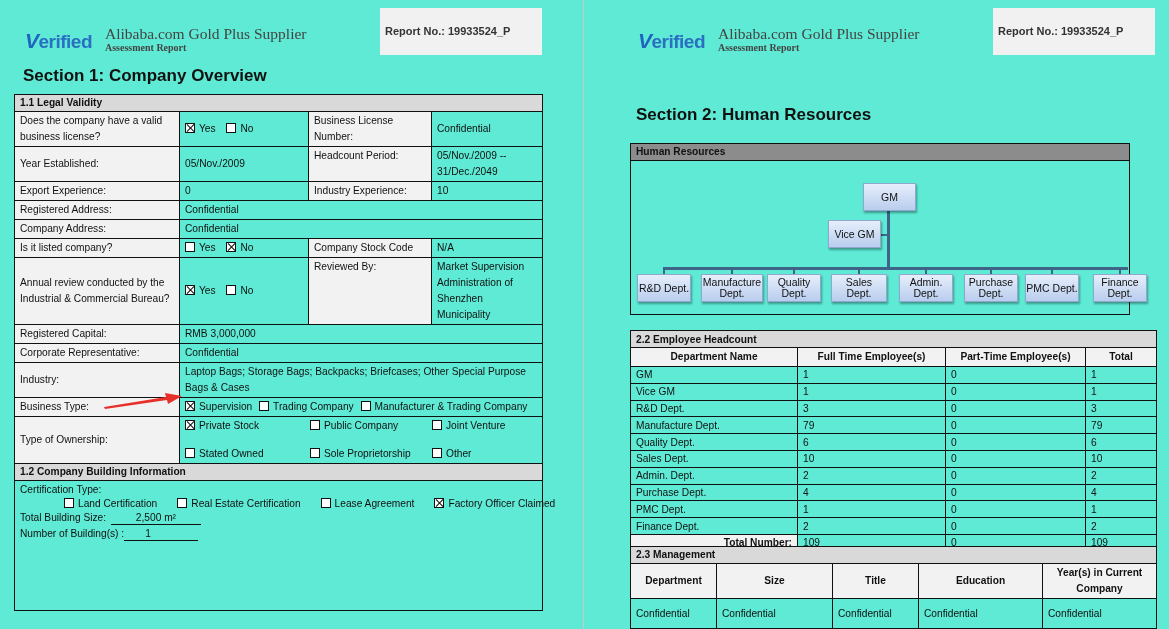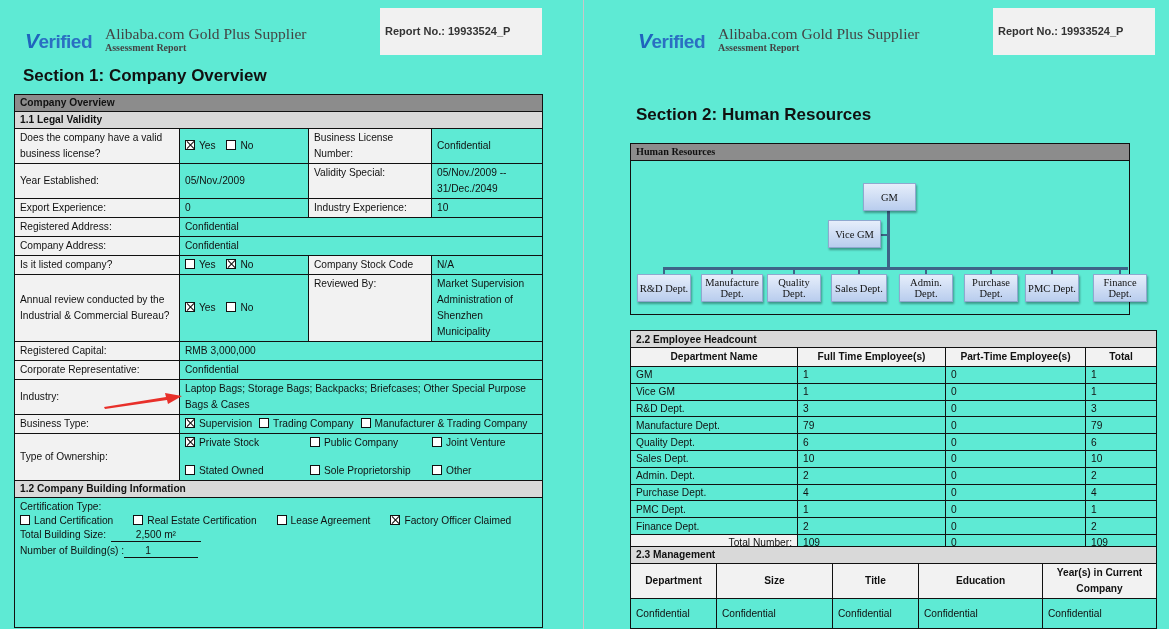--- a/index.html
+++ b/index.html
@@ -26,34 +26,34 @@
   table.rep .hdr-dark td { background: #8c8c8c; font-weight: bold; height: 17px; padding: 0 5px; }
   table.rep .hdr-light td { background: #d9d9d9; font-weight: bold; height: 17px; padding: 0 5px; }
   table.rep .lbl { background: #f2f2f2; }
   table.rep .top { vertical-align: top; }
   .cb { display: inline-block; width: 10px; height: 10px; border: 1px solid #111; vertical-align: -1px; margin-right: 4px; position: relative; background: #fff; }
   .cb.checked::before, .cb.checked::after { content: ""; position: absolute; left: 4px; top: -1px; width: 1px; height: 10px; background: #111; }
   .cb.checked::before { transform: rotate(45deg); }
   .cb.checked::after { transform: rotate(-45deg); }
   .opt { display: inline-block; margin-right: 8px; white-space: nowrap; }
   .grid3 { display: grid; grid-template-columns: 125px 122px 110px; row-gap: 12px; }
-  .cert-row { display: flex; gap: 0; white-space: nowrap; }
+  .cert-row { display: flex; gap: 0; white-space: nowrap; margin-left: 44px; }
   .cert-row .opt { margin-right: 20px; }
   .uline { display: inline-block; border-bottom: 1px solid #111; text-align: center; line-height: 13px; }
 
   .arrow { position: absolute; left: 104px; top: 391px; width: 80px; height: 20px; }
 
   
   .org { position: absolute; left: 0; top: 0; width: 100%; height: 100%; }
   .node { position: absolute; background: linear-gradient(#e6eefb, #b9cdee); border: 1px solid #8fa8cf; box-shadow: 1px 2px 2px rgba(0,0,0,0.35); font-size: 10.5px; text-align: center; color: #111; display: flex; align-items: center; justify-content: center; line-height: 11px; }
   .line { position: absolute; background: #3e6487; }
 
   table.hc th { font-weight: bold; text-align: center; background: #f2f2f2; }
   table.hc td { height: 16.8px; padding: 0 5px; line-height: 15px; }
-  table.hc .total-lbl { background: #f2f2f2; text-align: right; font-weight: normal; }
+  table.hc .total-lbl { background: #f2f2f2; text-align: right; font-weight: bold; }
   table.mg th { font-weight: bold; text-align: center; background: #f2f2f2; height: 33px; }
   table.mg td { height: 30px; }
 </style>
 </head>
 <body>
 
 <div class="page page-left">
   <div class="header">
     <div class="logo" style="left:25px;"><span class="v">V</span><span>erified</span></div>
     <div class="brand" style="left:105px;">
@@ -66,39 +66,36 @@
   <div class="section-title" style="left:23px; top:66px;">Section 1: Company Overview</div>
 
   <table class="rep" style="left:14px; top:94px; width:528px;">
     <colgroup>
         <col style="width:165px">
         <col style="width:129px">
         <col style="width:123px">
         <col style="width:111px">
       </colgroup>
     <tbody>
-        <tr class="hdr-dark">
-          <td colspan="4">Company Overview</td>
-        </tr>
     <tr class="hdr-light">
           <td colspan="4">1.1 Legal Validity</td>
         </tr>
     <tr>
       <td class="lbl">Does the company have a valid business license?</td>
       <td>
         <span class="opt"><span class="cb checked"></span><span>Yes</span></span>
         <span class="opt"><span class="cb"></span><span>No</span></span>
       </td>
       <td class="lbl">Business License Number:</td>
       <td>Confidential</td>
     </tr>
     <tr>
       <td class="lbl">Year Established:</td>
       <td>05/Nov./2009</td>
-      <td class="lbl top">Validity Special:</td>
+      <td class="lbl top">Headcount Period:</td>
       <td>05/Nov./2009 -- 31/Dec./2049</td>
     </tr>
     <tr>
       <td class="lbl">Export Experience:</td>
       <td>0</td>
       <td class="lbl">Industry Experience:</td>
       <td>10</td>
     </tr>
     <tr>
       <td class="lbl">Registered Address:</td>
@@ -190,21 +187,21 @@
     <div class="logo" style="left:54px;"><span class="v">V</span><span>erified</span></div>
     <div class="brand" style="left:134px;">
       <div class="brand-title">Alibaba.com Gold Plus Supplier</div>
       <div class="brand-sub">Assessment Report</div>
     </div>
     <div class="report-box" style="left:409px;">Report No.: 19933524_P</div>
   </div>
 
   <div class="section-title" style="left:52px; top:105px;">Section 2: Human Resources</div>
 
-  <table class="rep" style="left:46px; top:143px; width:500px;font-family:Liberation Serif, serif;">
+  <table class="rep" style="left:46px; top:143px; width:500px;">
     <tbody>
         <tr class="hdr-dark">
           <td>Human Resources</td>
         </tr>
     <tr>
       <td style="height:154px; position:relative; padding:0;">
         <div class="org">
           <div class="line" style="left:256px; top:41px; width:3px; height:67px;"></div>
           <div class="line" style="left:244px; top:73px; width:14px; height:2px;"></div>
           <div class="line" style="left:32px; top:106px; width:465px; height:3px;"></div>

